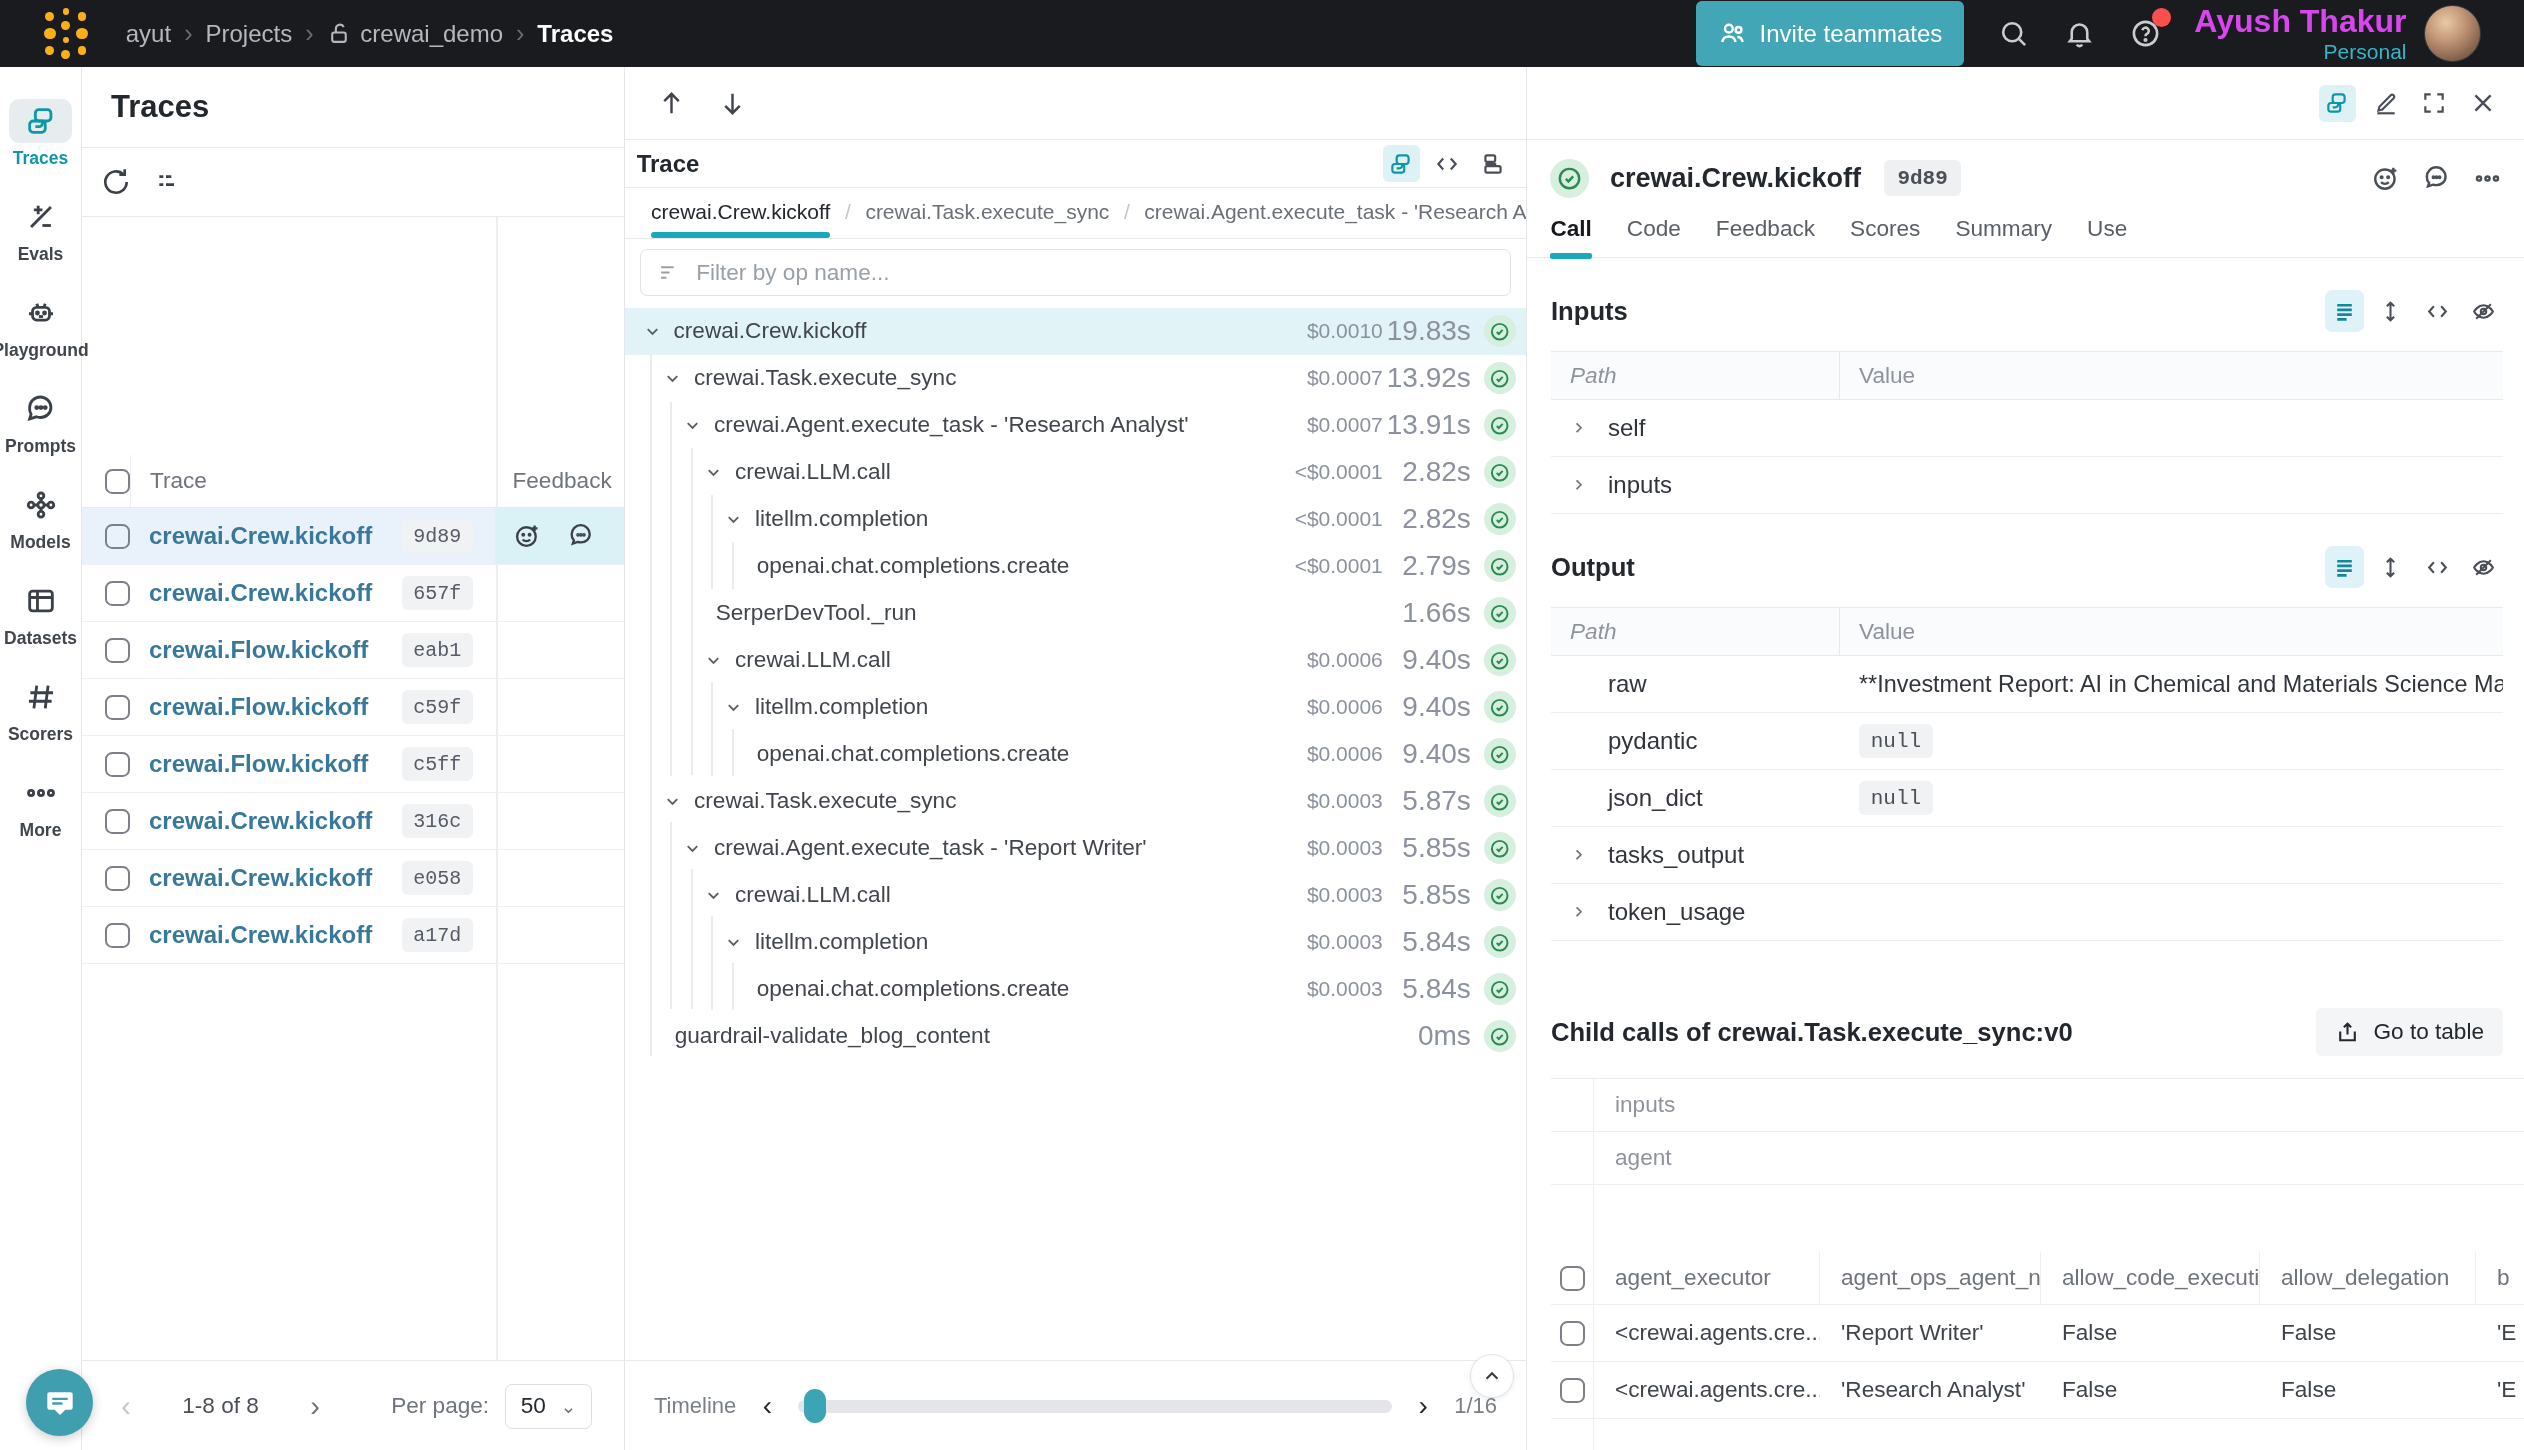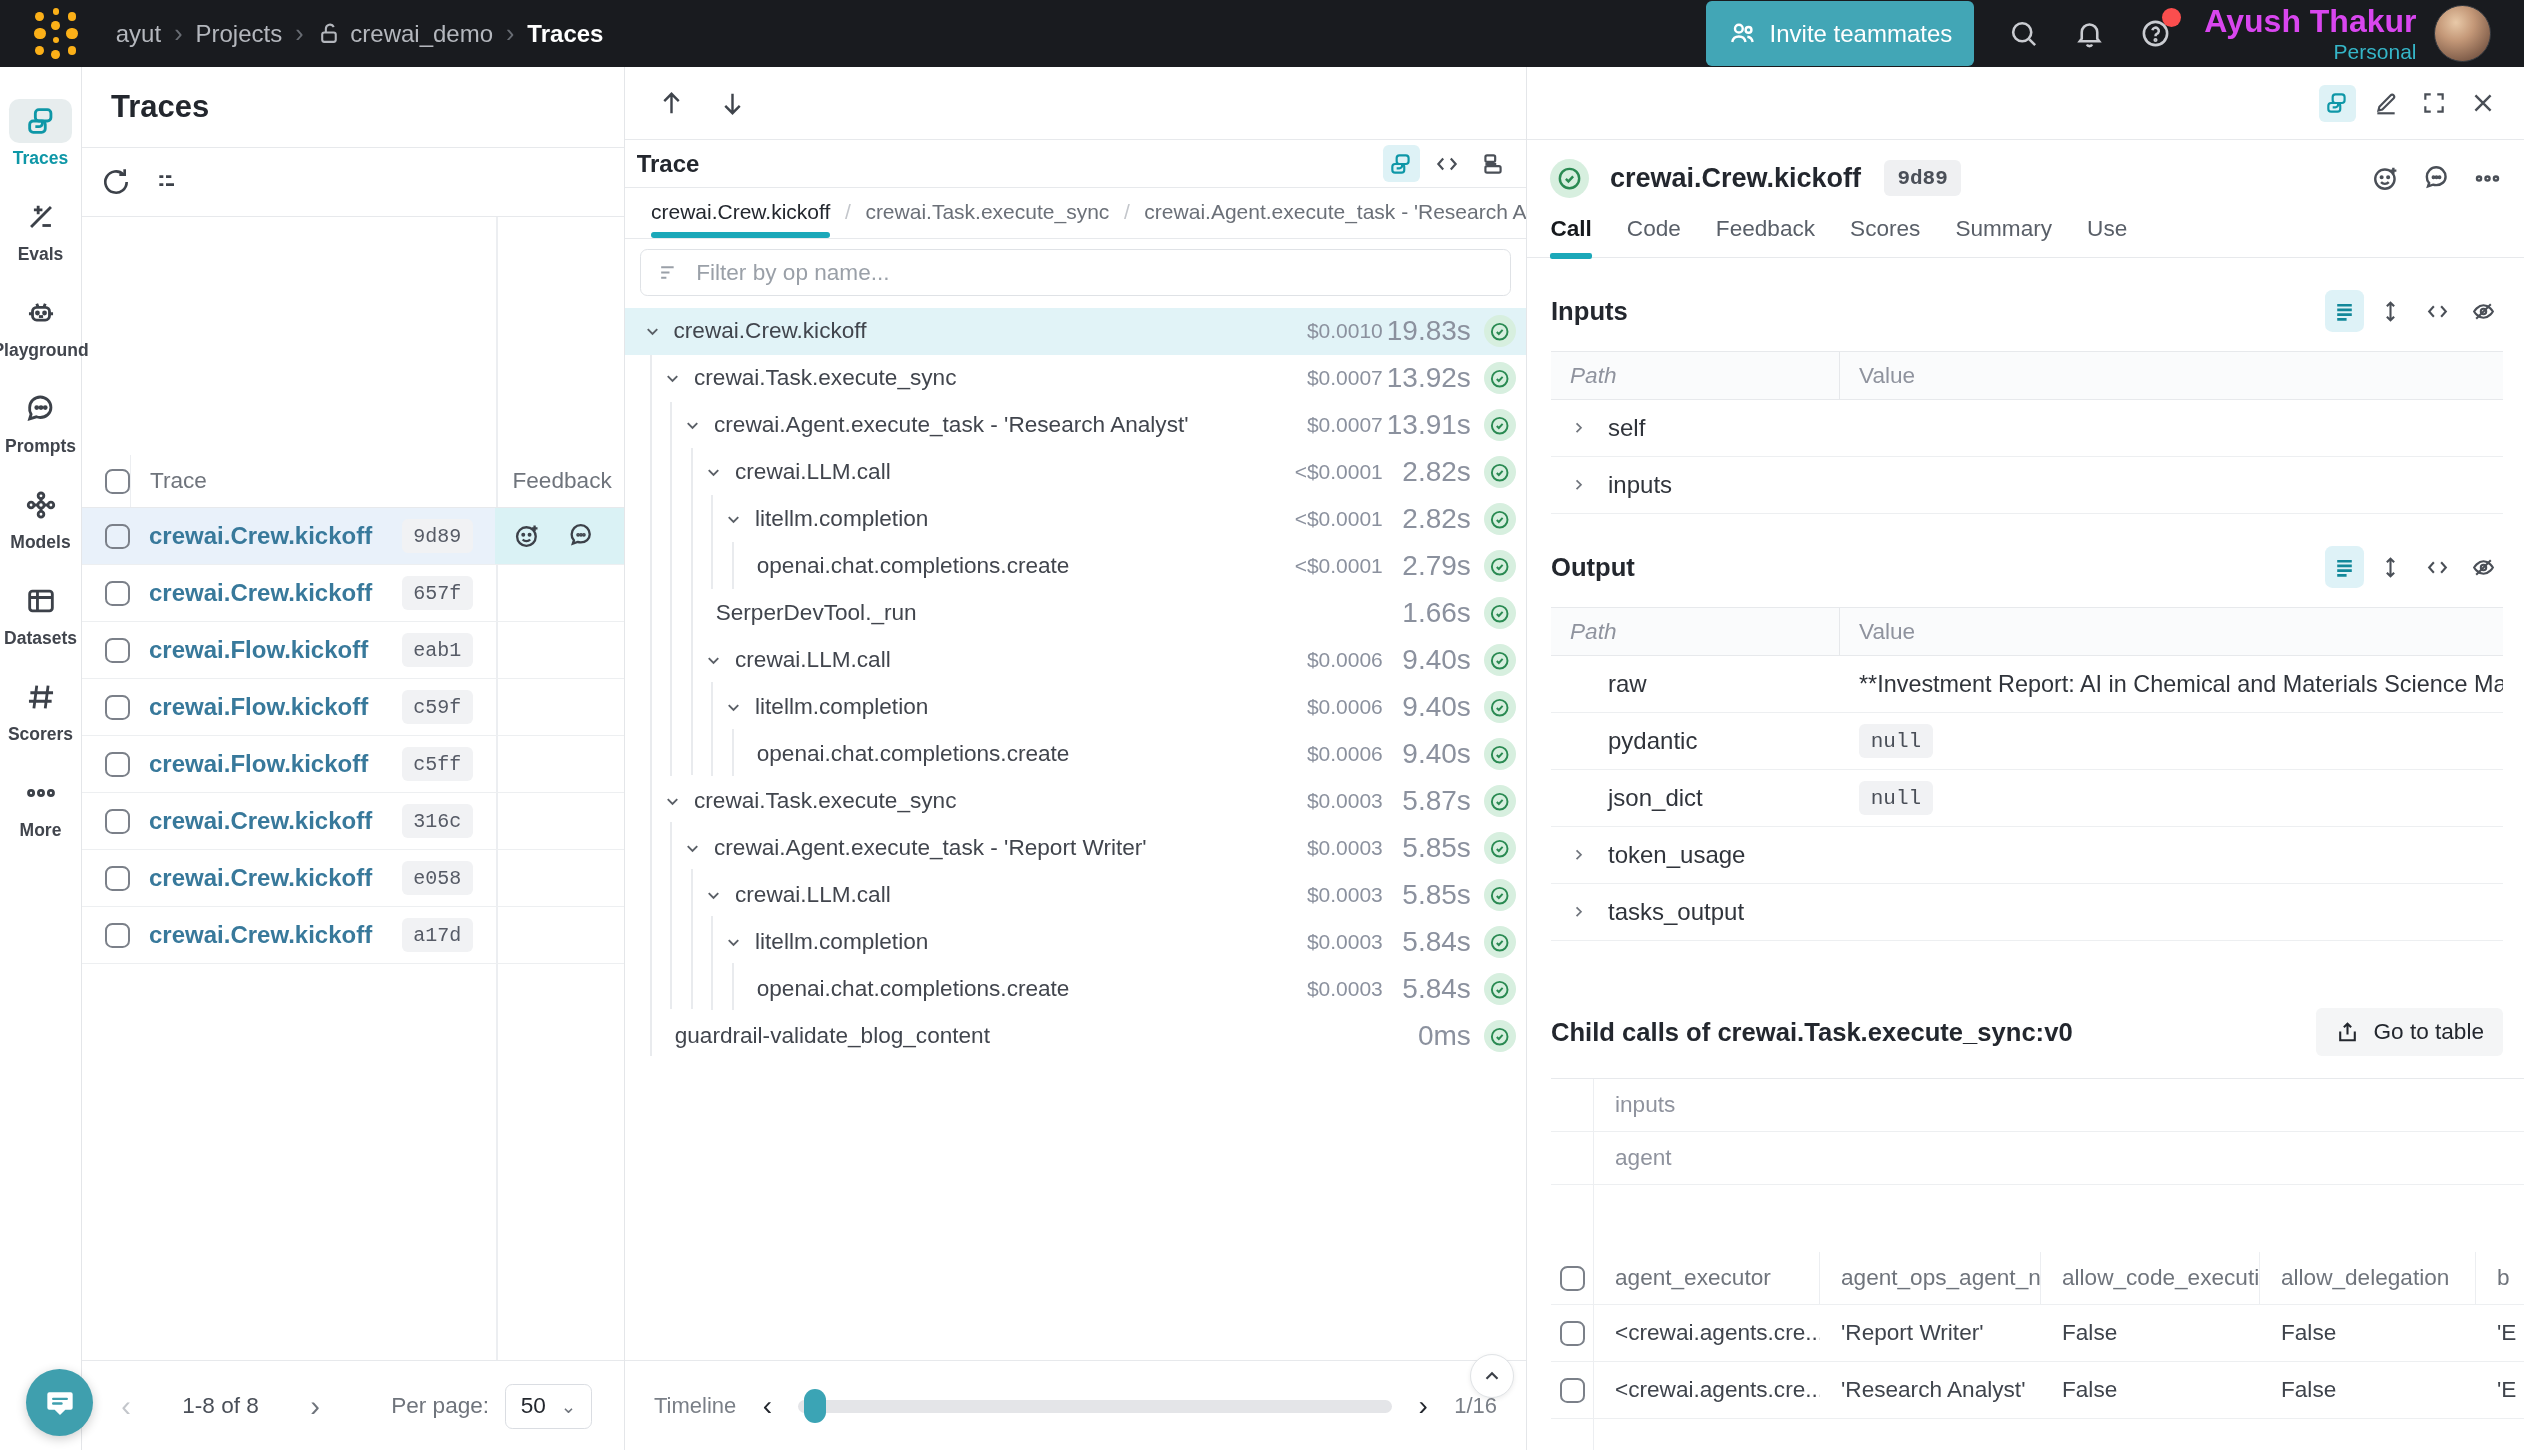--- a/index.html
+++ b/index.html
@@ -2,21 +2,21 @@
 <html style="font-size:11.7px"><head>
 <meta charset="utf-8">
 <style>
   * { margin:0; padding:0; box-sizing:border-box; }
   html,body { width:2525px; height:1451px; }
   body { position:relative; background:#fff; color:#23272e; font-family:"Liberation Sans",sans-serif; overflow:hidden; }
   .mono { font-family:Liberation Mono, monospace; }
   svg { display:block; }
 
   
-  .topbar { height:67px; background:#191b1f; display:flex; align-items:center; padding:0 34px; }
+  .topbar { height:67px; background:#191b1f; display:flex; align-items:center; padding:0 44px; }
   .logo { display:flex; gap:5.8px; align-items:center; margin-right:38px; }
   .logo .lcol { display:flex; flex-direction:column; gap:6.6px; align-items:center; }
   .dot { border-radius:50%; background:#fbb018; }
   .d-lg { width:11.7px; height:11.7px; } .d-md { width:8.8px; height:8.8px; } .d-sm { width:6.6px; height:6.6px; }
   .crumbs { display:flex; align-items:center; font-size:24px; color:#b4b7bd; }
   .crumb { color:#b4b7bd; }
   .crumb.current { color:#fff; font-weight:700; }
   .crumb-sep { color:#686c73; margin:0 13px; font-size:25px; }
   .lockicon { color:#b4b7bd; margin-right:8.8px; }
   .proj { display:flex; align-items:center; }
@@ -968,32 +968,32 @@
               <span class="pillnull mono">null</span>
             </span>
         </div>
         <div class="kvrow">
           <span class="kpath">
             <span class="rowchev">
                 <svg width="17.5" height="17.5" viewBox="0 0 24 24" fill="none" stroke="currentColor" stroke-width="2.4">
                   <path d="M9 6l6 6-6 6"></path>
                 </svg>
               </span>
-            <span>token_usage</span>
+            <span>tasks_output</span>
           </span>
           <span class="kvalue"></span>
         </div>
         <div class="kvrow">
           <span class="kpath">
             <span class="rowchev">
                 <svg width="17.5" height="17.5" viewBox="0 0 24 24" fill="none" stroke="currentColor" stroke-width="2.4">
                   <path d="M9 6l6 6-6 6"></path>
                 </svg>
               </span>
-            <span>tasks_output</span>
+            <span>token_usage</span>
           </span>
           <span class="kvalue"></span>
         </div>
       </div>
 
       <div class="child-head">
         <span class="sec-title">Child calls of crewai.Task.execute_sync:v0</span>
         <button class="gtbtn">
           <span>
             <svg width="25" height="25" viewBox="0 0 24 24" fill="none" stroke="currentColor" stroke-width="2">

